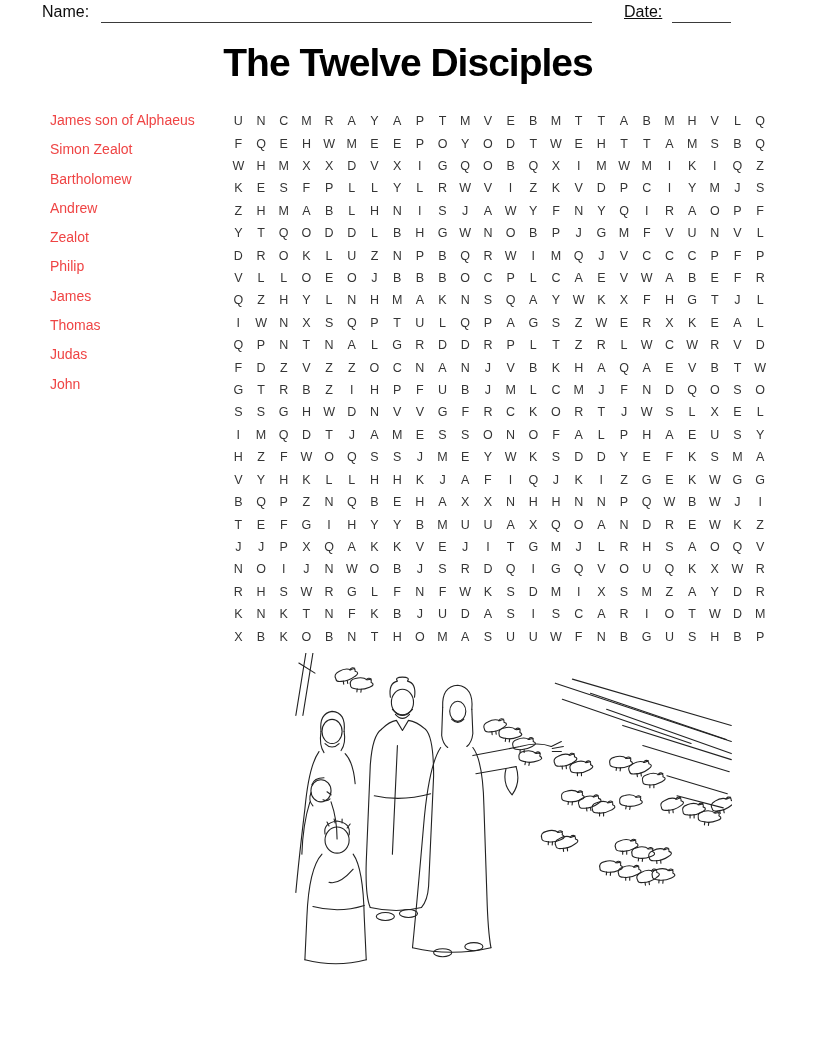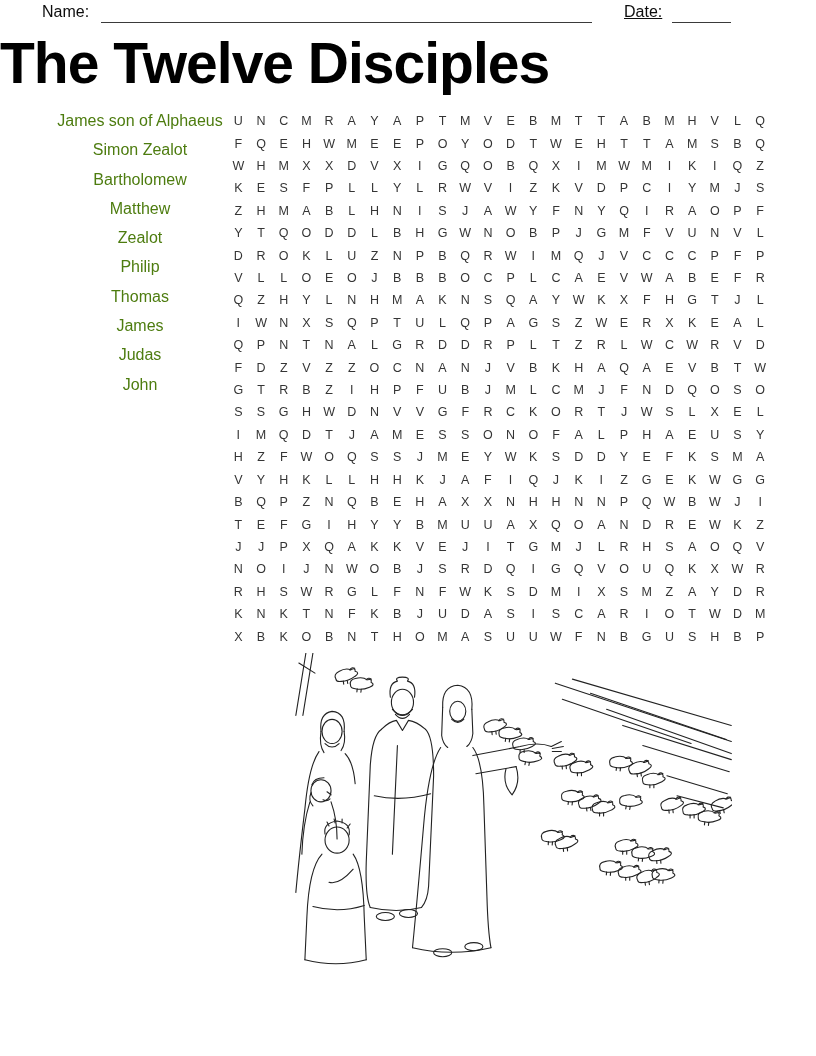--- a/index.html
+++ b/index.html
@@ -6,25 +6,25 @@
   .sheet{position:relative;width:816px;height:1056px;background:#ffffff;overflow:hidden;
          font-family:"Liberation Sans",sans-serif;color:#111;}
   
   .hdr-label{position:absolute;top:3px;font-size:16px;color:#0d0d0d;}
   .name-label{left:42px;}
   .date-label{left:624px;text-decoration:underline;}
   .rule{position:absolute;top:1px;height:21px;border-bottom:1.6px solid #3a3a3a;}
   .name-rule{left:101px;width:491px;}
   .date-rule{left:672px;width:59px;}
   
-  .title{position:absolute;left:0;top:34px;width:100%;
-         font-size:57px;font-weight:bold;letter-spacing:-1px;color:#000;line-height:58px;}
+  .title{position:absolute;left:0;top:34px;width:100%;text-align:center;
+         font-size:39px;font-weight:bold;letter-spacing:-1px;color:#000;line-height:58px;}
   
   .words{position:absolute;left:50px;top:106px;width:180px;}
-  .word{height:29.3px;line-height:29.3px;font-size:16px;color:#4d7c0f;white-space:nowrap;text-align:center;}
+  .word{height:29.3px;line-height:29.3px;font-size:14px;color:#ef4444;white-space:nowrap;}
   
   .grid{position:absolute;left:227px;top:110px;display:grid;
         grid-template-columns:repeat(24,22.7px);grid-auto-rows:22.42px;}
   .cell{display:flex;align-items:center;justify-content:center;
         font-size:12.5px;color:#353535;}
   
   .illus{position:absolute;left:268px;top:653px;width:464px;height:352px;}
   .illus *{vector-effect:non-scaling-stroke;}
 </style>
 </head>
@@ -36,25 +36,25 @@
   <div class="rule name-rule"></div>
   <span class="hdr-label date-label">Date:</span>
   <div class="rule date-rule"></div>
 
   <div class="title">The Twelve Disciples</div>
 
   <div class="words">
       <div class="word">James son of Alphaeus</div>
       <div class="word">Simon Zealot</div>
       <div class="word">Bartholomew</div>
-      <div class="word">Matthew</div>
+      <div class="word">Andrew</div>
       <div class="word">Zealot</div>
       <div class="word">Philip</div>
+      <div class="word">James</div>
       <div class="word">Thomas</div>
-      <div class="word">James</div>
       <div class="word">Judas</div>
       <div class="word">John</div>
     </div>
 
   <div class="grid">
       <div class="cell">U</div>
       <div class="cell">N</div>
       <div class="cell">C</div>
       <div class="cell">M</div>
       <div class="cell">R</div>

